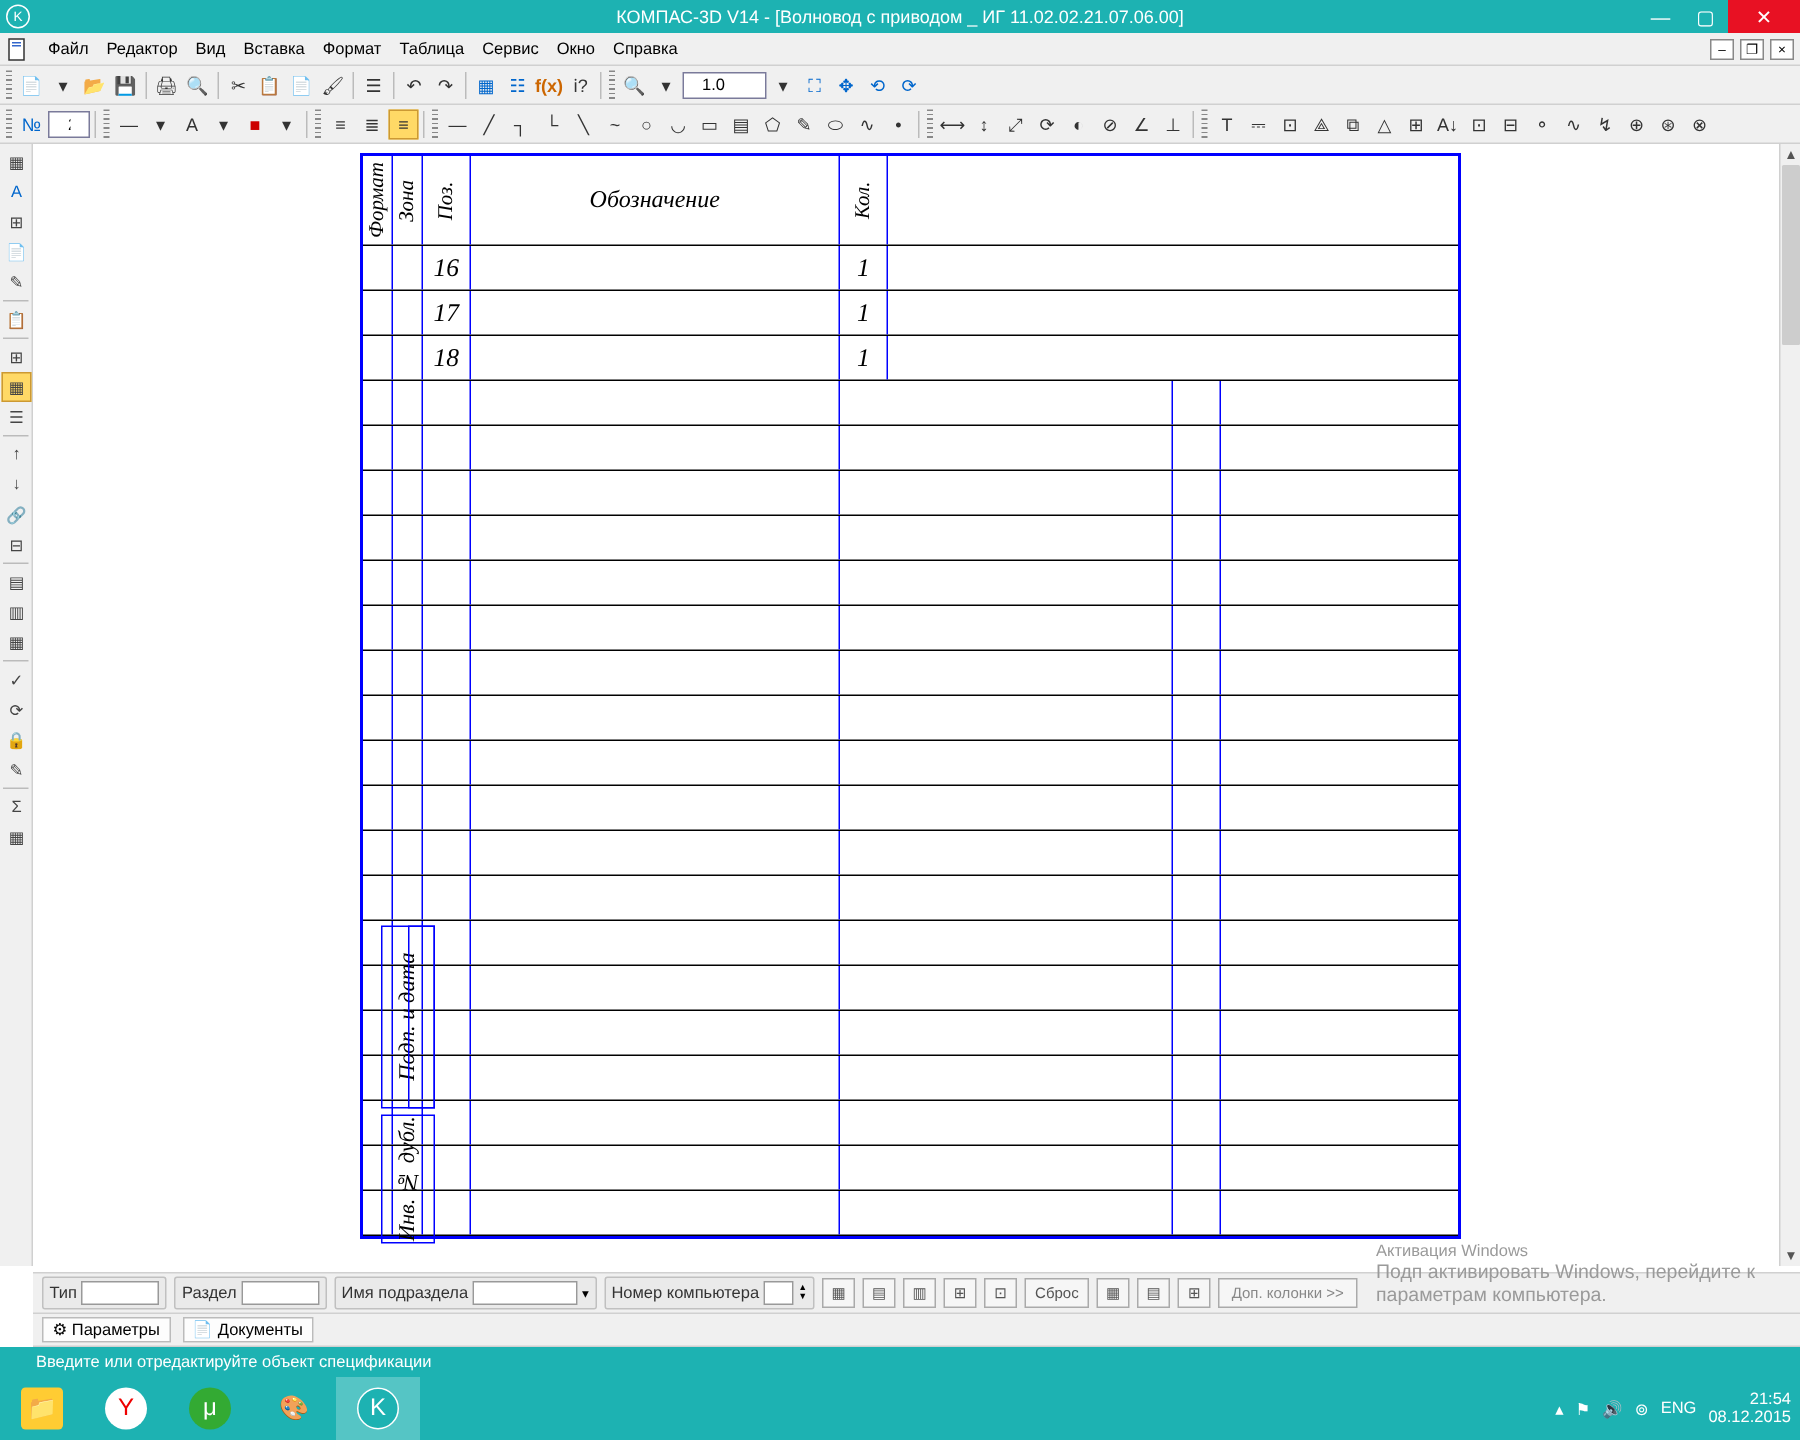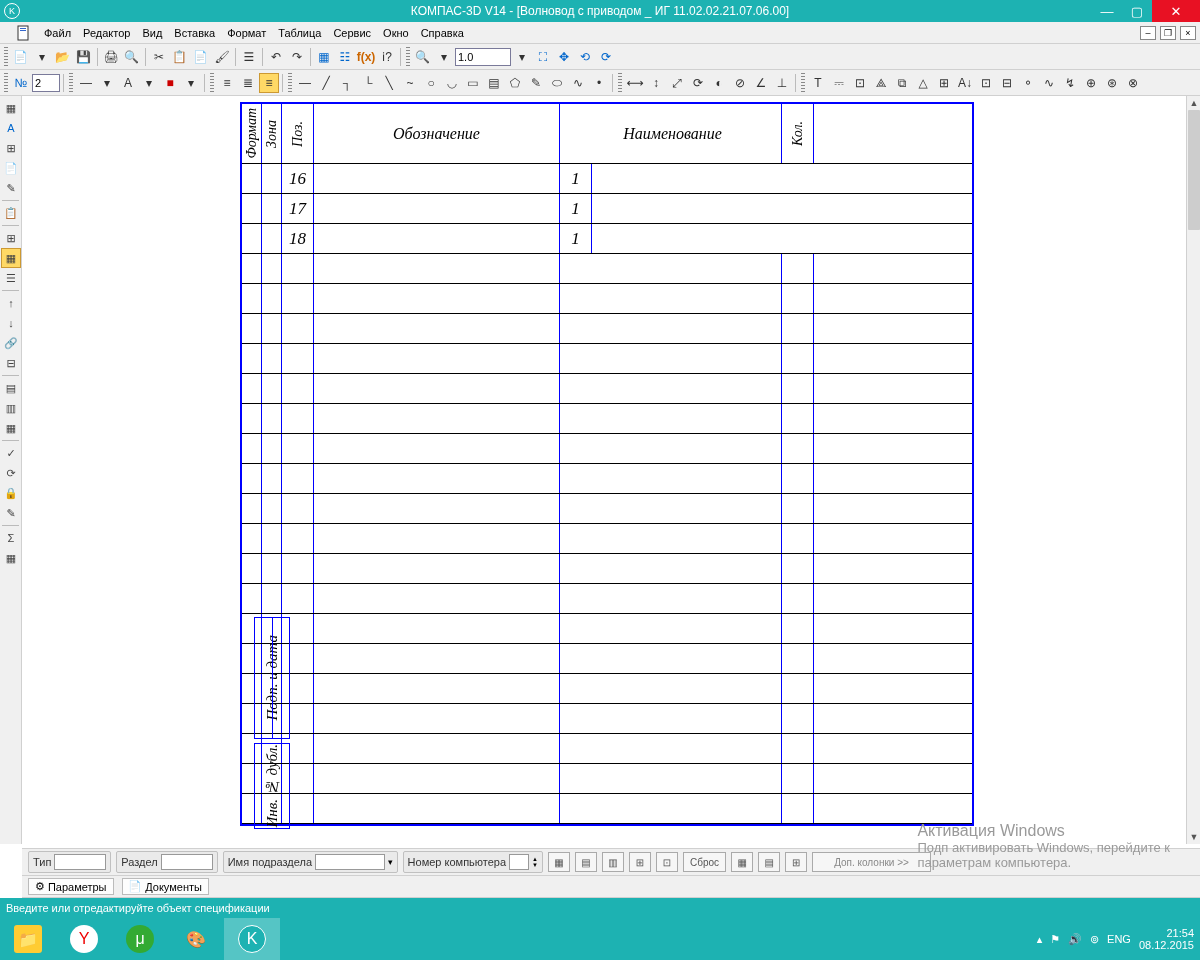--- a/index.html
+++ b/index.html
@@ -9,33 +9,33 @@
 .titlebar { height: 22px; background: #1db2b2; display: flex; align-items: center; justify-content: center; position: relative; }
 .titlebar-text { color: #fff; font-size: 12px; }
 .titlebar-icon { position: absolute; left: 4px; width: 16px; height: 16px; background: #1db2b2; border: 1px solid #fff; border-radius: 50%; display: flex; align-items: center; justify-content: center; color: #fff; font-size: 9px; }
 .win-controls { position: absolute; right: 0; top: 0; display: flex; height: 22px; }
 .win-btn { width: 30px; height: 22px; display: flex; align-items: center; justify-content: center; color: #fff; font-size: 13px; cursor: pointer; }
 .win-btn.min { background: #1db2b2; }
 .win-btn.max { background: #1db2b2; }
 .win-btn.close { background: #e81123; width: 48px; }
 
 
-.menubar { height: 22px; background: #f0f0f0; display: flex; align-items: center; padding: 0 16px; border-bottom: 1px solid #d0d0d0; position: relative; }
+.menubar { height: 22px; background: #f0f0f0; display: flex; align-items: center; padding: 0 4px; border-bottom: 1px solid #d0d0d0; position: relative; }
 .menubar-icon { width: 16px; height: 16px; margin-right: 6px; }
 .menu-item { padding: 2px 6px; cursor: pointer; }
 .mdi-controls { position: absolute; right: 4px; display: flex; gap: 4px; }
 .mdi-btn { width: 16px; height: 14px; border: 1px solid #888; background: #fff; display: flex; align-items: center; justify-content: center; font-size: 9px; cursor: pointer; }
 
 
 .toolbar-row { height: 26px; background: #f0f0f0; border-bottom: 1px solid #d0d0d0; display: flex; align-items: center; padding: 1px 2px; gap: 1px; }
 .tb-grip { width: 4px; height: 20px; background: repeating-linear-gradient(to bottom, #888 0 1px, transparent 1px 3px); margin: 0 2px; }
 .tb-btn { width: 20px; height: 20px; border: 1px solid transparent; display: flex; align-items: center; justify-content: center; cursor: pointer; font-size: 12px; color: #333; }
 .tb-btn.active { background: #ffd966; border-color: #cc9933; }
 .tb-sep { width: 1px; height: 18px; background: #bbb; margin: 0 2px; }
-.tb-input { height: 18px; border: 1px solid #7a7a9a; background: #fff; font-size: 11px; padding: 0 2px; }
+.tb-input { height: 18px; border: 1px solid #7a7a9a; background: #fff; font-size: 11px; padding: 0 12px; }
 
 
 .left-toolbar { position: absolute; left: 0; top: 96px; width: 22px; background: #f0f0f0; border-right: 1px solid #d0d0d0; display: flex; flex-direction: column; padding: 2px 0; gap: 0; height: 748px; }
 .lt-btn { width: 20px; height: 20px; margin: 0 1px; display: flex; align-items: center; justify-content: center; cursor: pointer; font-size: 11px; color: #444; }
 .lt-btn.active { background: #ffd966; border: 1px solid #cc9933; }
 .lt-sep { height: 1px; background: #bbb; margin: 2px 2px; }
 
 
 .canvas-wrap { position: absolute; left: 22px; top: 96px; right: 14px; height: 748px; background: #fff; overflow: hidden; }
 .vscroll { position: absolute; right: 0; top: 96px; width: 14px; height: 748px; background: #f0f0f0; border-left: 1px solid #d0d0d0; }
@@ -71,33 +71,33 @@
 .param-bar .grp { display:flex; align-items:center; gap:3px; border: 1px solid #c0c0c0; padding: 2px 4px; background:#eaeaea; height: 22px; border-radius:2px;}
 .param-bar label { font-size: 11px; color: #333; }
 .param-bar input { height: 16px; border: 1px solid #999; background: #fff; font-size: 11px; padding: 0 2px; }
 .param-bar .pbtn { width: 22px; height: 20px; border: 1px solid #aaa; background: #f6f6f6; display:flex; align-items:center; justify-content:center; font-size:10px; cursor:pointer; color:#555; }
 
 
 .tabs-bar { position: absolute; left: 22px; right: 0; top: 876px; height: 22px; background: #f0f0f0; display: flex; align-items: center; padding: 0 6px; gap: 8px; border-bottom: 1px solid #d0d0d0; }
 .tab { display: flex; align-items: center; gap: 3px; padding: 1px 6px; border: 1px solid #bbb; background: #fdfdfd; font-size: 11px; cursor: pointer; }
 
 
-.status-bar { position: absolute; left: 0; right: 0; top: 898px; height: 20px; background: #1db2b2; color: #fff; display: flex; align-items: center; padding: 0 6px; font-size: 11px; }
+.status-bar { position: absolute; left: 0; right: 0; top: 898px; height: 20px; background: #1db2b2; color: #fff; display: flex; align-items: center; padding: 0 24px; font-size: 11px; }
 
 
 .taskbar { position: absolute; left: 0; right: 0; bottom: 0; height: 42px; background: #1db2b2; display: flex; align-items: center; }
 .task-item { width: 56px; height: 42px; display: flex; align-items: center; justify-content: center; cursor: pointer; color:#fff; font-size:18px;}
 .task-item.active { background: rgba(255,255,255,0.25); }
 .task-item .ico { width: 28px; height: 28px; border-radius: 3px; display:flex; align-items:center; justify-content:center; font-size:16px; }
 .tray { position: absolute; right: 6px; display: flex; align-items: center; gap: 8px; color: #fff; font-size: 11px; }
 .tray .clock { text-align: right; line-height: 1.1; font-size: 11px; }
 
 
 .watermark { position: absolute; right: 30px; bottom: 90px; color: #9a9a9a; font-size: 13px; text-align: left; pointer-events: none; }
-.watermark .t1 { font-size: 16px; }
+.watermark .t1 { font-size: 11px; }
 </style>
 </head>
 <body>
 
 <div class="titlebar">
   <div class="titlebar-icon">K</div>
   <span class="titlebar-text">КОМПАС-3D V14 - [Волновод  с приводом _ ИГ 11.02.02.21.07.06.00]</span>
   <div class="win-controls">
     <div class="win-btn min">—</div>
     <div class="win-btn max">▢</div>
@@ -264,21 +264,20 @@
       <div class="sc fmt">
           <span class="vh">Формат</span>
         </div>
       <div class="sc zona">
           <span class="vh">Зона</span>
         </div>
       <div class="sc poz">
           <span class="vh">Поз.</span>
         </div>
       <div class="sc oboz">Обозначение</div>
-      <div class="sc naim" style="justify-content:center">Наименование</div>
       <div class="sc kol">
           <span class="vh">Кол.</span>
         </div>
     </div>
     <div id="spec-body">
         <div class="spec-row">
           <div class="sc fmt"></div>
           <div class="sc zona"></div>
           <div class="sc poz">16</div>
           <div class="sc oboz"></div>
@@ -513,21 +512,21 @@
   </div>
   <div class="pbtn">▦</div>
   <div class="pbtn">▤</div>
   <div class="pbtn">▥</div>
   <div class="pbtn">⊞</div>
   <div class="pbtn">⊡</div>
   <div class="pbtn" style="width:auto;padding:0 6px">Сброс</div>
   <div class="pbtn">▦</div>
   <div class="pbtn">▤</div>
   <div class="pbtn">⊞</div>
-  <div class="pbtn" style="width:auto;padding:0 21px;color:#888">Доп. колонки  &gt;&gt;</div>
+  <div class="pbtn" style="width:auto;padding:0 8px;color:#888">Доп. колонки  &gt;&gt;</div>
 </div>
 
 <div class="tabs-bar">
   <div class="tab">
     <span>⚙</span>
     <span>Параметры</span>
   </div>
   <div class="tab">
     <span>📄</span>
     <span>Документы</span>

